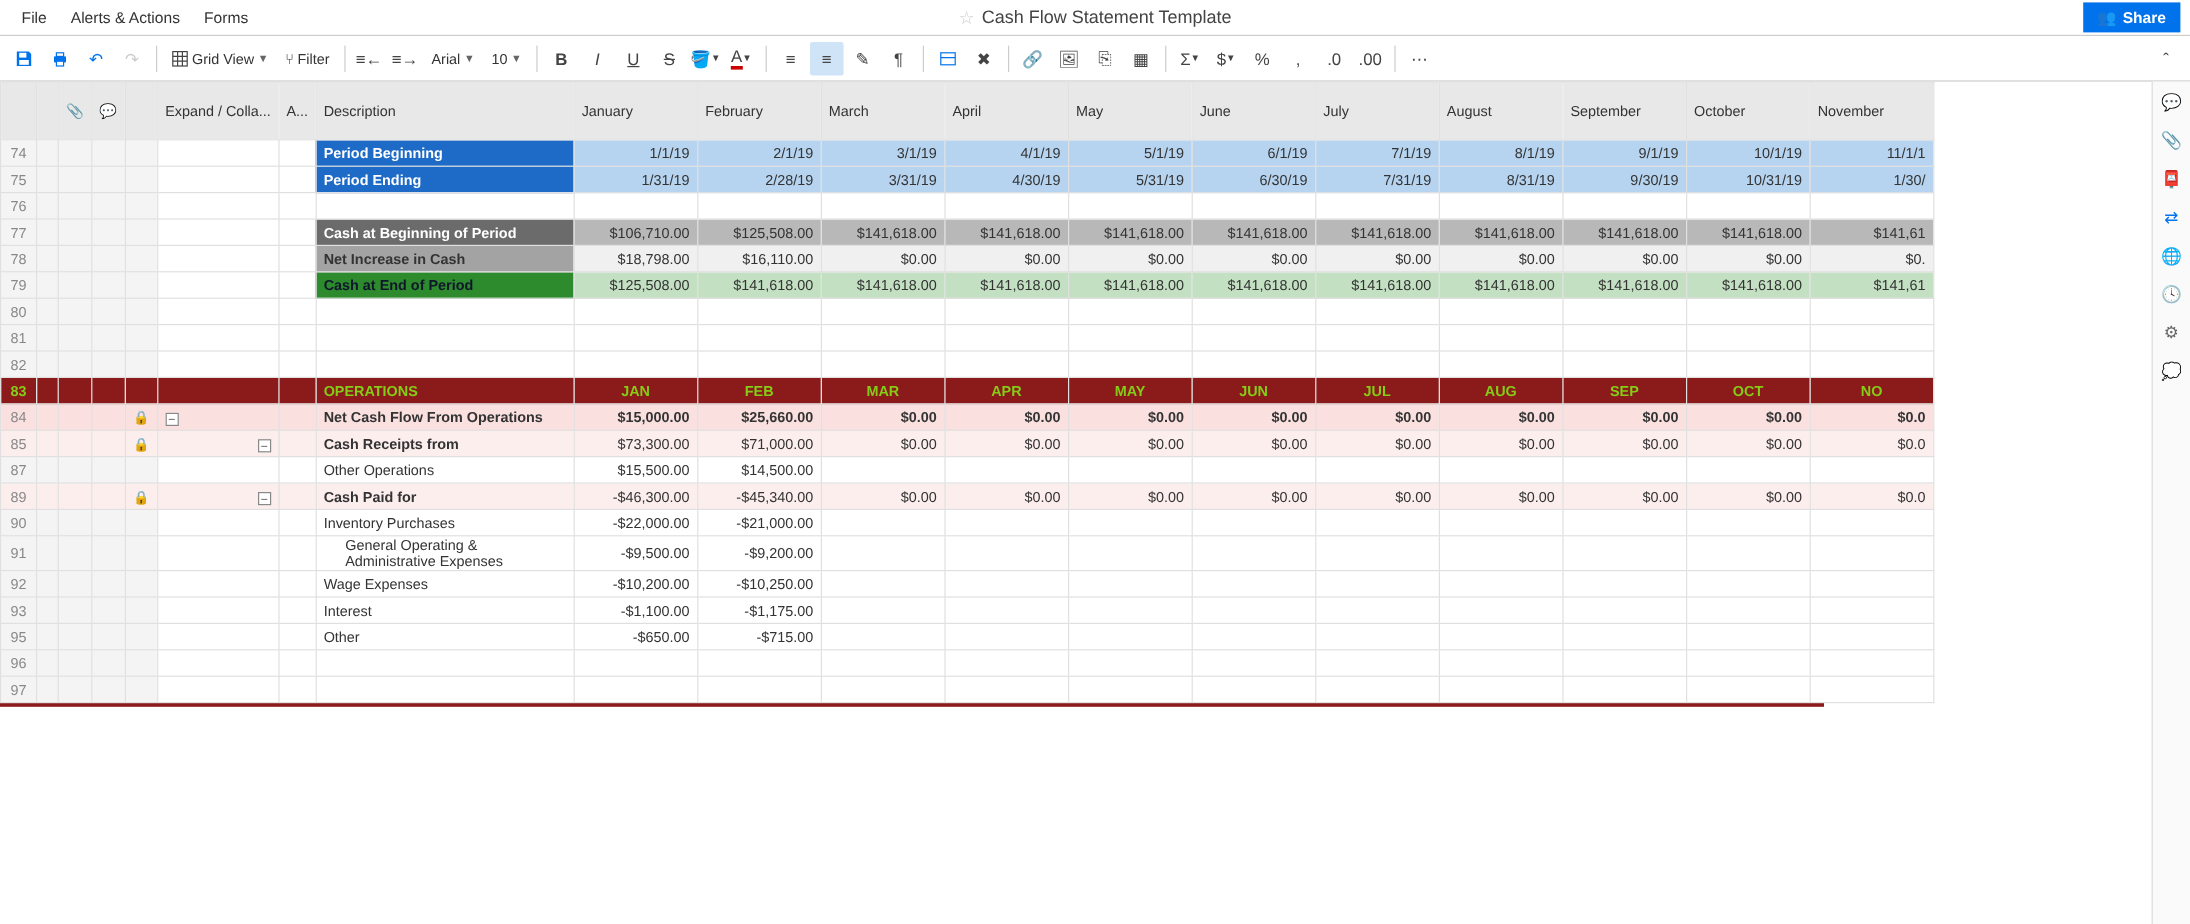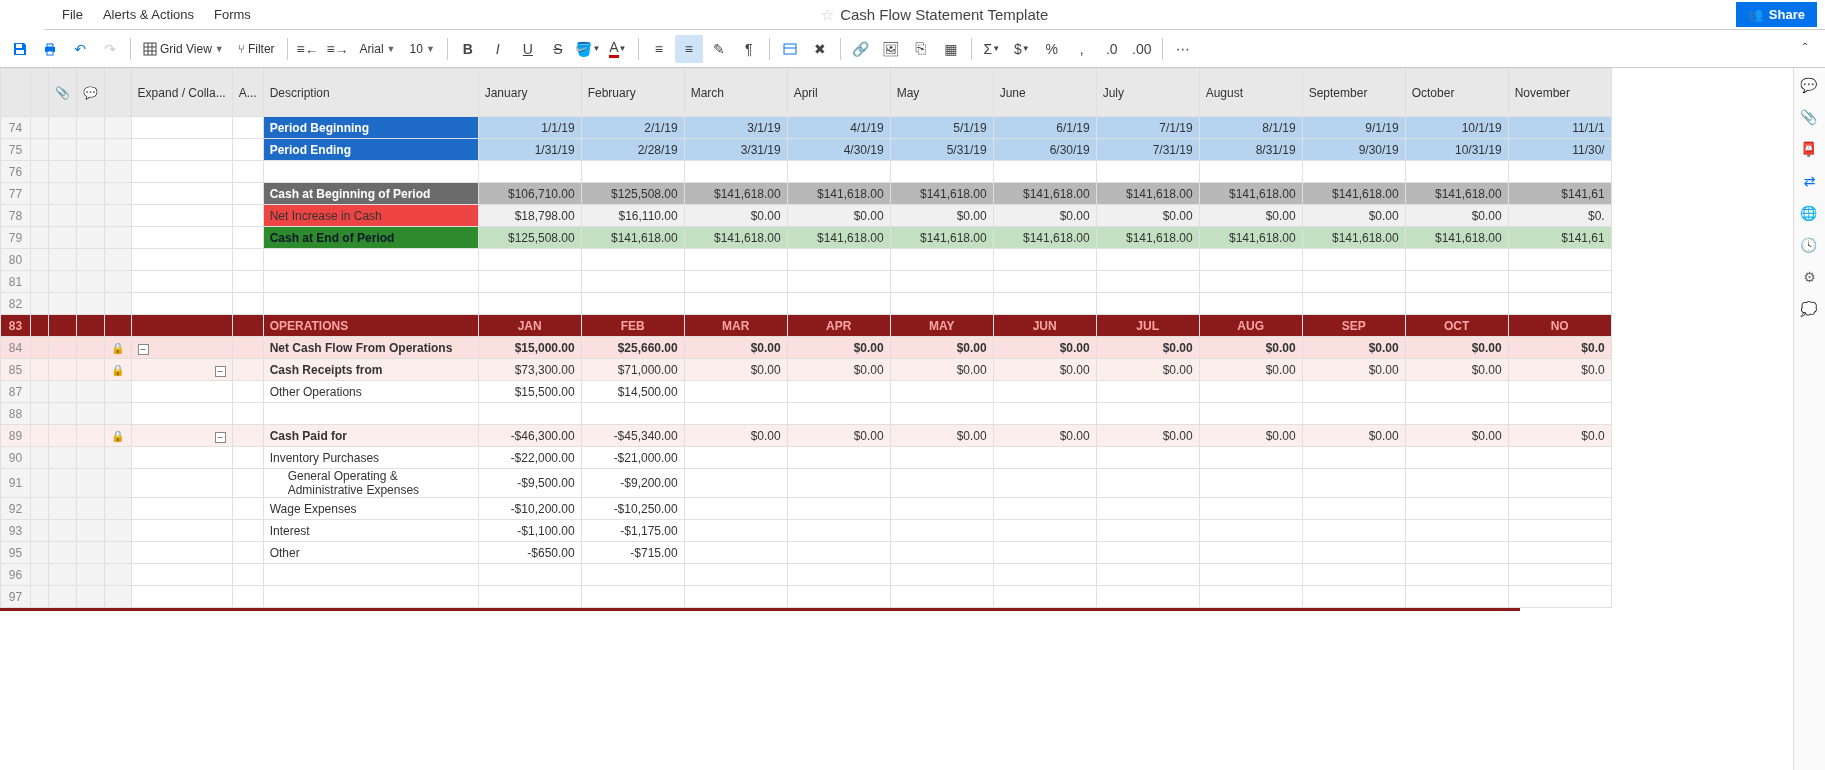--- a/index.html
+++ b/index.html
@@ -1,18 +1,18 @@
 <!DOCTYPE html>
 <html><head>
 <meta charset="utf-8">
 <style>
   * { box-sizing: border-box; margin: 0; padding: 0; }
   body { font-family: Arial, sans-serif; font-size: 13px; color: #333; background: #fff; overflow: hidden; }
   
-  .menubar { height: 30px; border-bottom: 1px solid #ccc; display: flex; align-items: center; padding: 0 8px; position: relative; margin-left: 44px; }
+  .menubar { height: 30px; border-bottom: 1px solid #ccc; display: flex; align-items: center; padding: 0 8px; position: relative; }
   .menubar .menu-item { padding: 4px 10px; cursor: pointer; font-size: 13px; }
   .doc-title-wrap { position: absolute; left: 50%; transform: translateX(-50%); display: flex; align-items: center; gap: 6px; font-size: 15px; color: #444; }
   .star-icon { color: #ccc; font-size: 15px; }
   .share-btn { margin-left: auto; background: #0073ec; color: #fff; border: none; padding: 5px 12px; font-size: 13px; cursor: pointer; display: flex; align-items: center; gap: 5px; font-weight: bold; }
   
   .toolbar { height: 38px; border-bottom: 1px solid #ccc; display: flex; align-items: center; padding: 0 6px; gap: 2px; }
   .tb-btn { width: 28px; height: 28px; display: flex; align-items: center; justify-content: center; cursor: pointer; color: #444; font-size: 14px; border-radius: 2px; }
   .tb-btn.active { background: #d0e4f7; }
   .tb-sep { width: 1px; height: 22px; background: #ccc; margin: 0 4px; }
   .tb-sel { padding: 3px 6px; font-size: 12px; cursor: pointer; display: flex; align-items: center; gap: 3px; }
@@ -33,25 +33,25 @@
   .col-icon { width: 22px; background: #f4f4f4; text-align: center; }
   .col-expand { width: 50px; font-size: 11px; }
   .col-a { width: 30px; }
   .col-desc { width: 215px; }
   .col-month { width: 103px; text-align: right; }
   
   .row-blue td.desc { background: #1e6bc7; color: #fff; font-weight: bold; }
   .row-blue td.val { background: #b6d4f0; text-align: right; }
   .row-gray td.desc { background: #6b6b6b; color: #fff; font-weight: bold; }
   .row-gray td.val { background: #b8b8b8; text-align: right; }
-  .row-netinc td.desc { background: #ef4444; font-weight: normal; color: #333; }
+  .row-netinc td.desc { background: #a3a3a3; font-weight: bold; color: #333; }
   .row-netinc td.val { background: #f0f0f0; text-align: right; }
   .row-green td.desc { background: #2d8a2d; color: #0f172a; font-weight: bold; }
   .row-green td.val { background: #c3e0c3; text-align: right; }
-  .row-darkred td { background: #8b1a1a; color: #fca5a5; font-weight: bold; text-align: center; }
+  .row-darkred td { background: #8b1a1a; color: #84cc16; font-weight: bold; text-align: center; }
   .row-darkred td.desc { text-align: left; }
   .row-pink td { background: #fbe0e0; }
   .row-pink td.desc { font-weight: bold; }
   .row-pink td.val { text-align: right; font-weight: bold; }
   .row-pinklight td { background: #fdeeee; }
   .row-pinklight td.desc { font-weight: bold; margin-top: 24px; }
   .row-pinklight td.val { text-align: right; }
   .row-plain td.val { text-align: right; }
   
   .selected-cell { outline: 2px solid #1e6bc7; outline-offset: -2px; }
@@ -230,21 +230,21 @@
             <td class="col-month val">1/31/19</td>
             <td class="col-month val">2/28/19</td>
             <td class="col-month val">3/31/19</td>
             <td class="col-month val">4/30/19</td>
             <td class="col-month val">5/31/19</td>
             <td class="col-month val">6/30/19</td>
             <td class="col-month val">7/31/19</td>
             <td class="col-month val">8/31/19</td>
             <td class="col-month val">9/30/19</td>
             <td class="col-month val">10/31/19</td>
-            <td class="col-month val">11/30/</td>
+            <td class="col-month val">1/30/</td>
           </tr>
           <tr class="row-plain">
             <td class="col-rownum">76</td>
             <td class="col-narrow"></td>
             <td class="col-narrow"></td>
             <td class="col-narrow"></td>
             <td class="col-icon"></td>
             <td class="col-expand"></td>
             <td class="col-a"></td>
             <td class="col-desc desc"></td>
@@ -453,41 +453,20 @@
             <td class="col-rownum">87</td>
             <td class="col-narrow"></td>
             <td class="col-narrow"></td>
             <td class="col-narrow"></td>
             <td class="col-icon"></td>
             <td class="col-expand"></td>
             <td class="col-a"></td>
             <td class="col-desc desc">Other Operations</td>
             <td class="col-month val">$15,500.00</td>
             <td class="col-month val">$14,500.00</td>
-            <td class="col-month val"></td>
-            <td class="col-month val"></td>
-            <td class="col-month val"></td>
-            <td class="col-month val"></td>
-            <td class="col-month val"></td>
-            <td class="col-month val"></td>
-            <td class="col-month val"></td>
-            <td class="col-month val"></td>
-            <td class="col-month val"></td>
-          </tr>
-          <tr class="row-plain">
-            <td class="col-rownum">88</td>
-            <td class="col-narrow"></td>
-            <td class="col-narrow"></td>
-            <td class="col-narrow"></td>
-            <td class="col-icon"></td>
-            <td class="col-expand"></td>
-            <td class="col-a"></td>
-            <td class="col-desc desc"></td>
-            <td class="col-month val"></td>
-            <td class="col-month val"></td>
             <td class="col-month val"></td>
             <td class="col-month val"></td>
             <td class="col-month val"></td>
             <td class="col-month val"></td>
             <td class="col-month val"></td>
             <td class="col-month val"></td>
             <td class="col-month val"></td>
             <td class="col-month val"></td>
             <td class="col-month val"></td>
           </tr>

